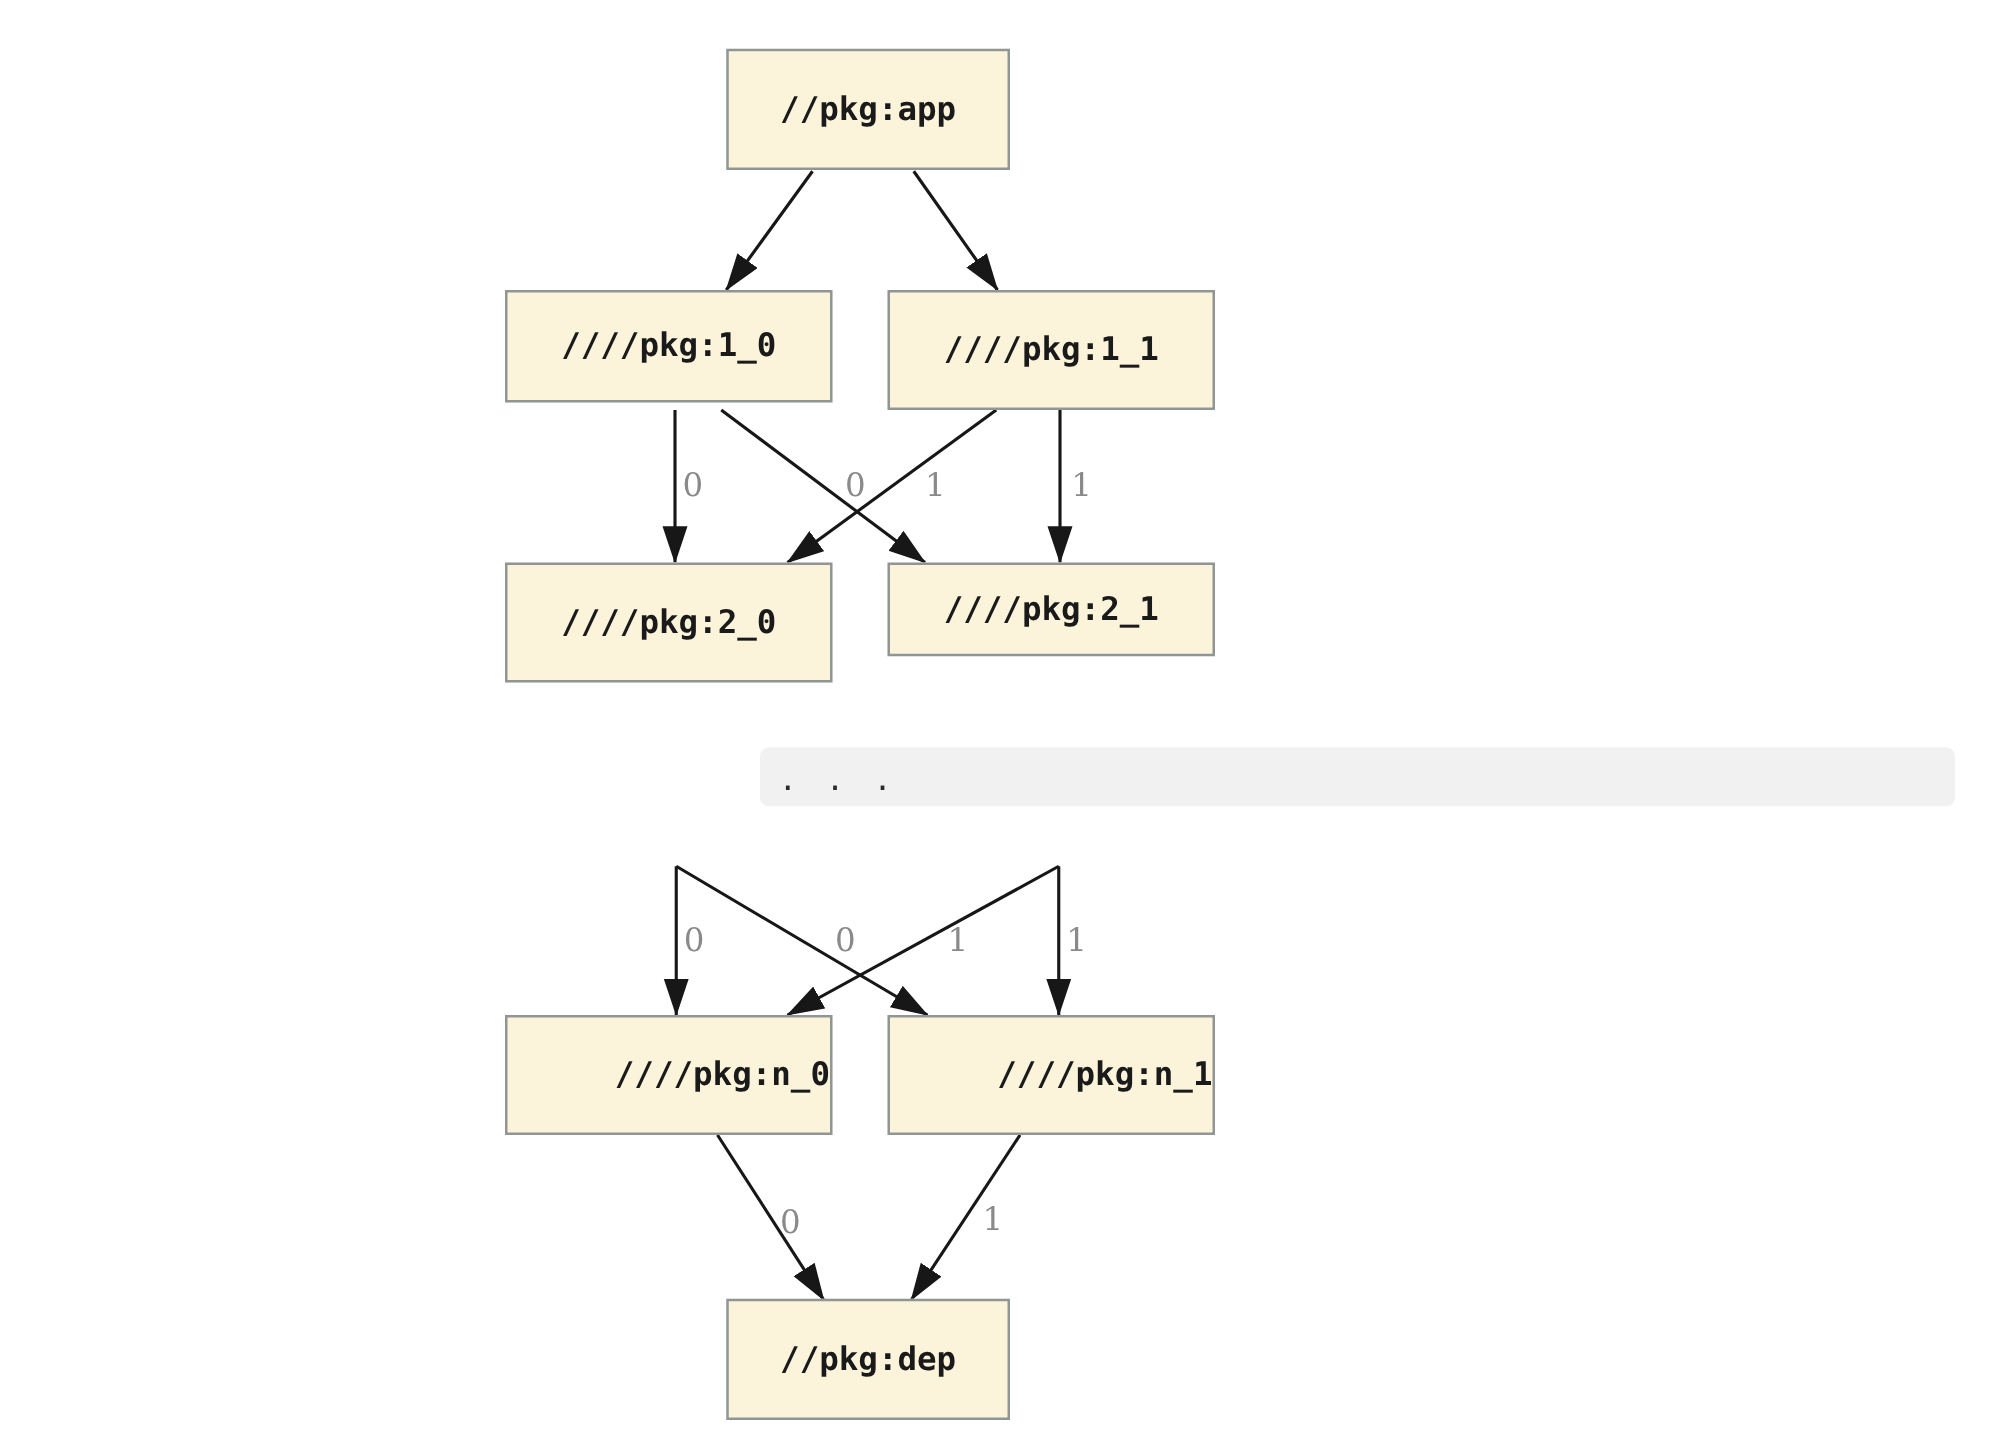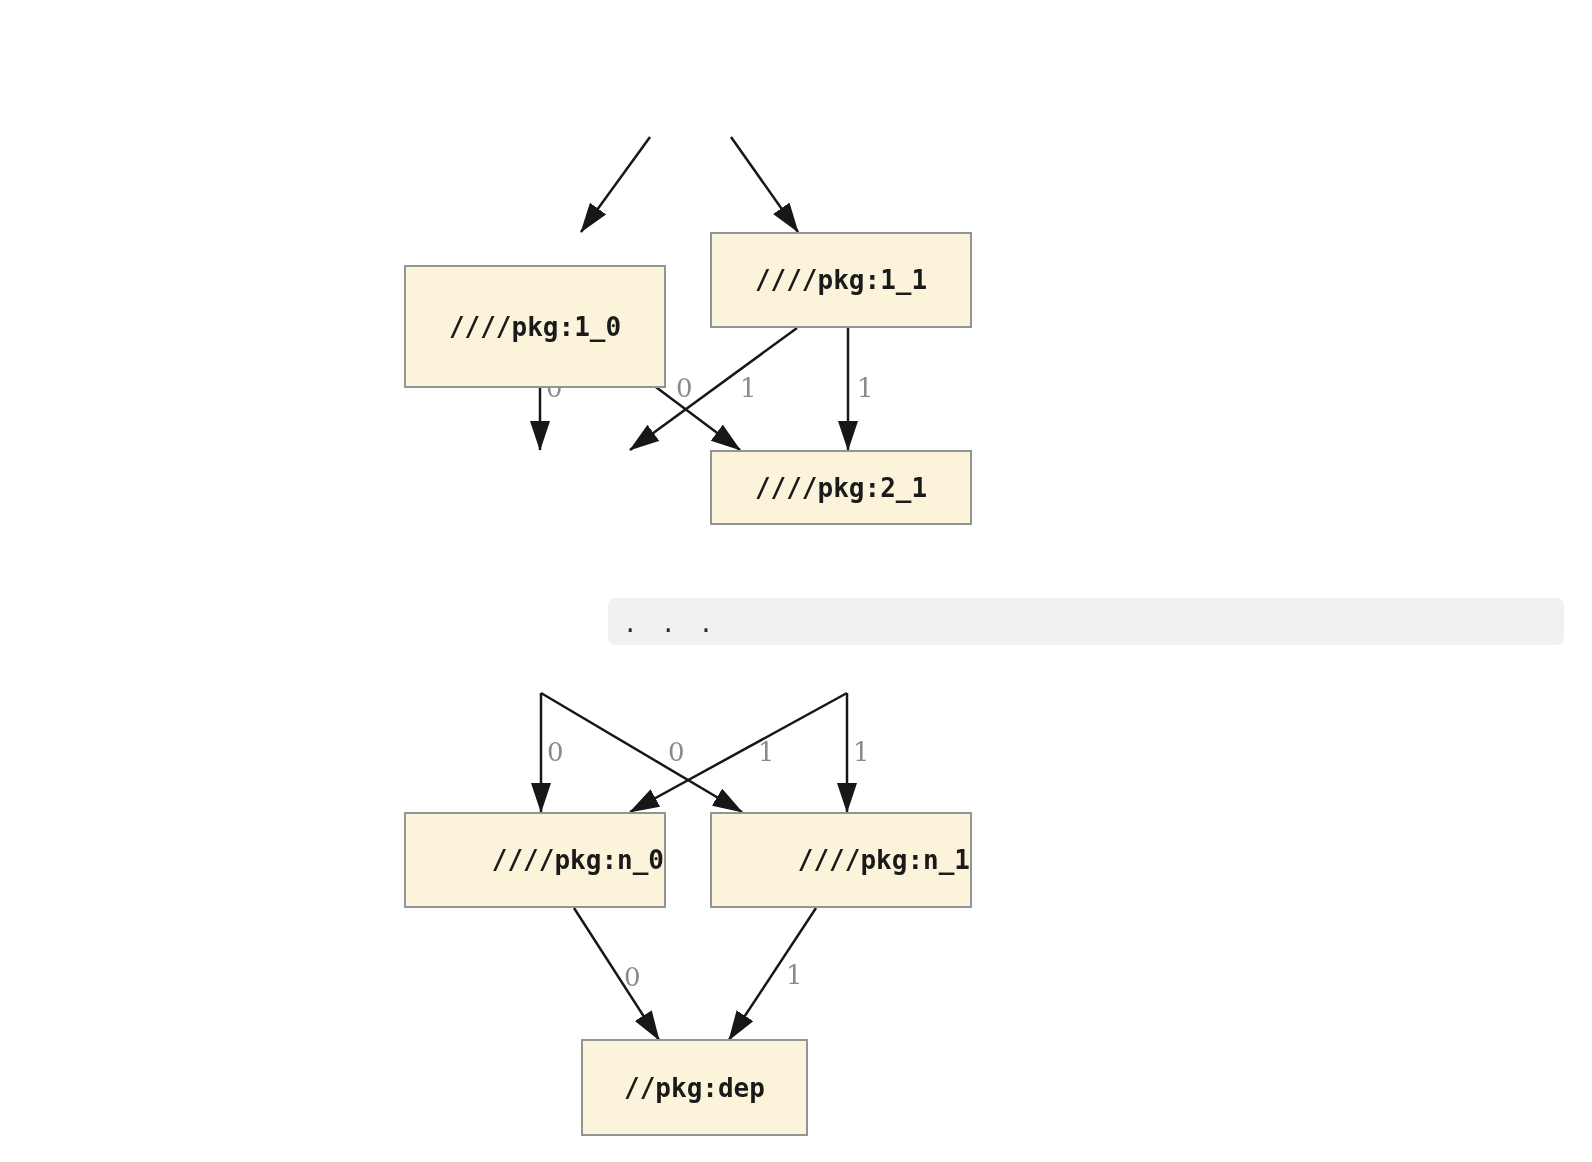--- a/index.html
+++ b/index.html
@@ -99,29 +99,35 @@
 
     <text class="elabel" x="547" y="761">0</text>
     <text class="elabel" x="668" y="761">0</text>
     <text class="elabel" x="758" y="761">1</text>
     <text class="elabel" x="853" y="761">1</text>
 
     <text class="elabel" x="624" y="986">0</text>
     <text class="elabel" x="786" y="984">1</text>
   </svg>
 
+  <div class="node" style="left:581px; top:39px; width:227px; height:97px;">
+    <span class="node-label">//pkg:app</span>
+  </div>
 
-  <div class="node" style="left:404px; top:232px; width:262px; height:123px;margin-top:33px;">
+  <div class="node" style="left:404px; top:232px; width:262px; height:90px;">
     <span class="node-label">////pkg:1_0</span>
   </div>
 
   <div class="node" style="left:710px; top:232px; width:262px; height:96px;">
     <span class="node-label">////pkg:1_1</span>
   </div>
 
+  <div class="node" style="left:404px; top:450px; width:262px; height:96px;">
+    <span class="node-label">////pkg:2_0</span>
+  </div>
 
   <div class="node" style="left:710px; top:450px; width:262px; height:75px;">
     <span class="node-label">////pkg:2_1</span>
   </div>
 
   <div class="node" style="left:404px; top:812px; width:262px; height:96px;justify-content:flex-end;">
     <span class="node-label">////pkg:n_0</span>
   </div>
 
   <div class="node" style="left:710px; top:812px; width:262px; height:96px;justify-content:flex-end;">

